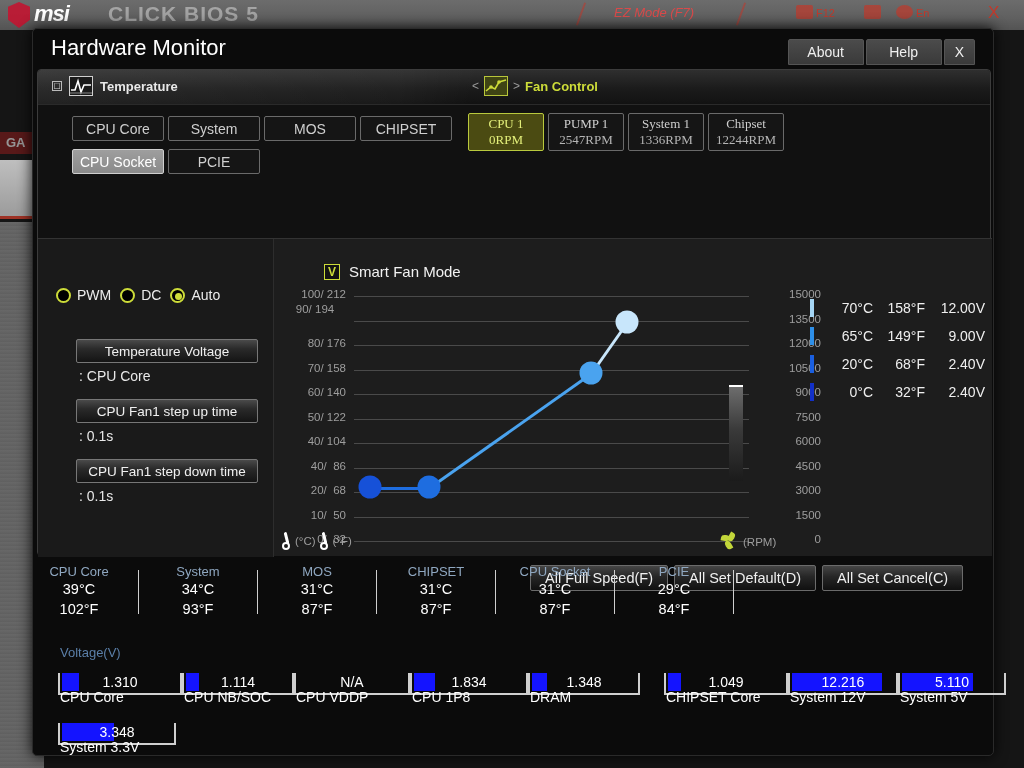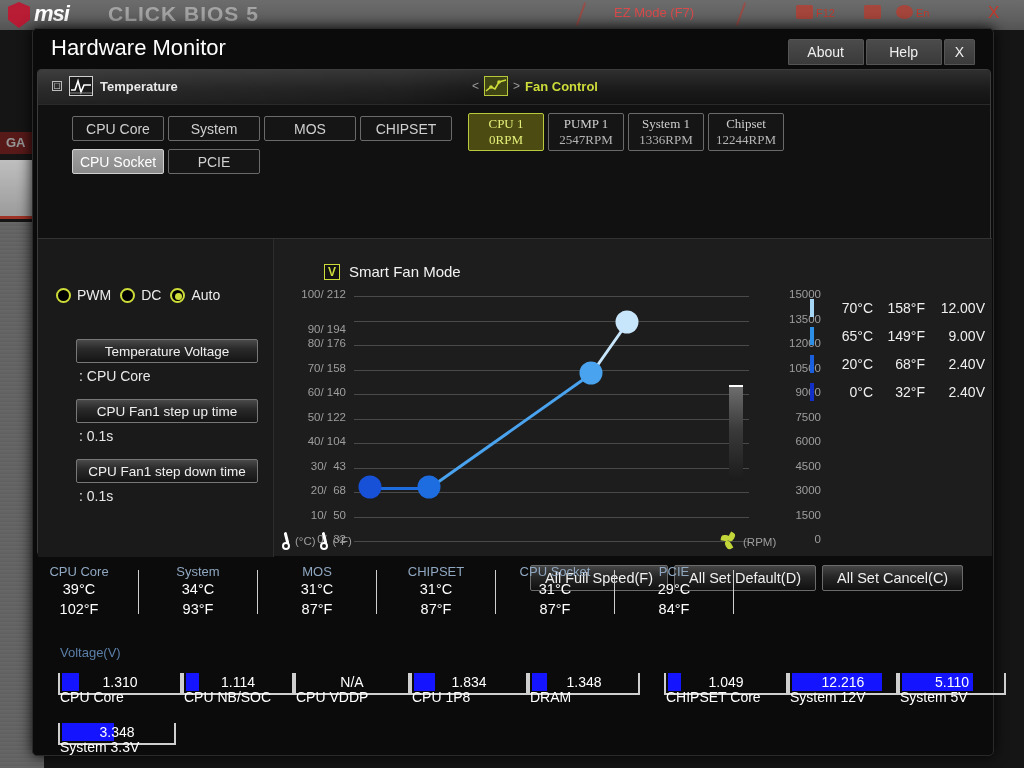--- a/index.html
+++ b/index.html
@@ -23,21 +23,21 @@
     clip-path: polygon(50% 0,100% 18%,100% 68%,50% 100%,0 68%,0 18%);
   }
   .bd-msi-text {
     position: absolute; left: 34px; top: 1px; font-style: italic; font-weight: bold;
     font-size: 22px; color: #fff; letter-spacing: -1px;
   }
   .bd-board {
     position: absolute; left: 108px; top: 2px; font-weight: bold; font-size: 21px;
     color: #d8d8d8; letter-spacing: 1px; opacity: .55;
   }
-  .bd-ez { position: absolute; left: 614px; top: 5px; font-size: 13px; color: #d94a4a; }
+  .bd-ez { position: absolute; left: 614px; top: 5px; font-size: 13px; color: #d94a4a; font-style: italic; }
   .bd-slash1 { position: absolute; left: 580px; top: 2px; width: 2px; height: 24px; background:#c0392b; opacity:.55; transform: rotate(20deg); }
   .bd-slash2 { position: absolute; left: 740px; top: 2px; width: 2px; height: 24px; background:#c0392b; opacity:.55; transform: rotate(20deg); }
   .bd-icon { position: absolute; top: 5px; width: 17px; height: 14px; background: #c0392b; opacity: .7; border-radius: 2px; }
   .bd-lbl { position: absolute; top: 7px; font-size: 11px; color: #c0392b; }
   .bd-x { position: absolute; left: 988px; top: 3px; font-size: 17px; color: #c0392b; }
   .bd-ga {
     position: absolute; left: 0; top: 132px; width: 58px; height: 22px;
     background: #8f1d1d; opacity: .55;
   }
   .bd-ga span { position:absolute; left:6px; top:3px; font-size: 13px; font-weight: bold; color:#fff; }
@@ -323,39 +323,39 @@
           <div class="sfm">
             <div class="sfm-box">V</div>
             <div class="sfm-lbl">Smart Fan Mode</div>
           </div>
 
           <div class="plot" id="plot">
               <div class="gline" style="top: 0px;"></div>
               <div class="yleft" style="top: -8px;">100/ 212</div>
               <div class="yright" style="top: -8px;">15000</div>
               <div class="gline" style="top: 24.5px;"></div>
-              <div class="yleft" style="top: 27px;">90/ 194</div>
+              <div class="yleft" style="top: 7px; text-align: center;">90/ 194</div>
               <div class="yright" style="top: 16.5px;">13500</div>
               <div class="gline" style="top: 49px;"></div>
               <div class="yleft" style="top: 41px;">80/ 176</div>
               <div class="yright" style="top: 41px;">12000</div>
               <div class="gline" style="top: 73.5px;"></div>
               <div class="yleft" style="top: 65.5px;">70/ 158</div>
               <div class="yright" style="top: 65.5px;">10500</div>
               <div class="gline" style="top: 98px;"></div>
               <div class="yleft" style="top: 90px;">60/ 140</div>
               <div class="yright" style="top: 90px;">9000</div>
               <div class="gline" style="top: 122.5px;"></div>
               <div class="yleft" style="top: 114.5px;">50/ 122</div>
               <div class="yright" style="top: 114.5px;">7500</div>
               <div class="gline" style="top: 147px;"></div>
               <div class="yleft" style="top: 139px;">40/ 104</div>
               <div class="yright" style="top: 139px;">6000</div>
               <div class="gline" style="top: 171.5px;"></div>
-              <div class="yleft" style="top: 163.5px;">30/  43</div>
+              <div class="yleft" style="top: 163.5px;">40/  86</div>
               <div class="yright" style="top: 163.5px;">4500</div>
               <div class="gline" style="top: 196px;"></div>
               <div class="yleft" style="top: 188px;">20/  68</div>
               <div class="yright" style="top: 188px;">3000</div>
               <div class="gline" style="top: 220.5px;"></div>
               <div class="yleft" style="top: 212.5px;">10/  50</div>
               <div class="yright" style="top: 212.5px;">1500</div>
               <div class="gline" style="top: 245px;"></div>
               <div class="yleft" style="top: 237px;">0/  32</div>
               <div class="yright" style="top: 237px;">0</div>

